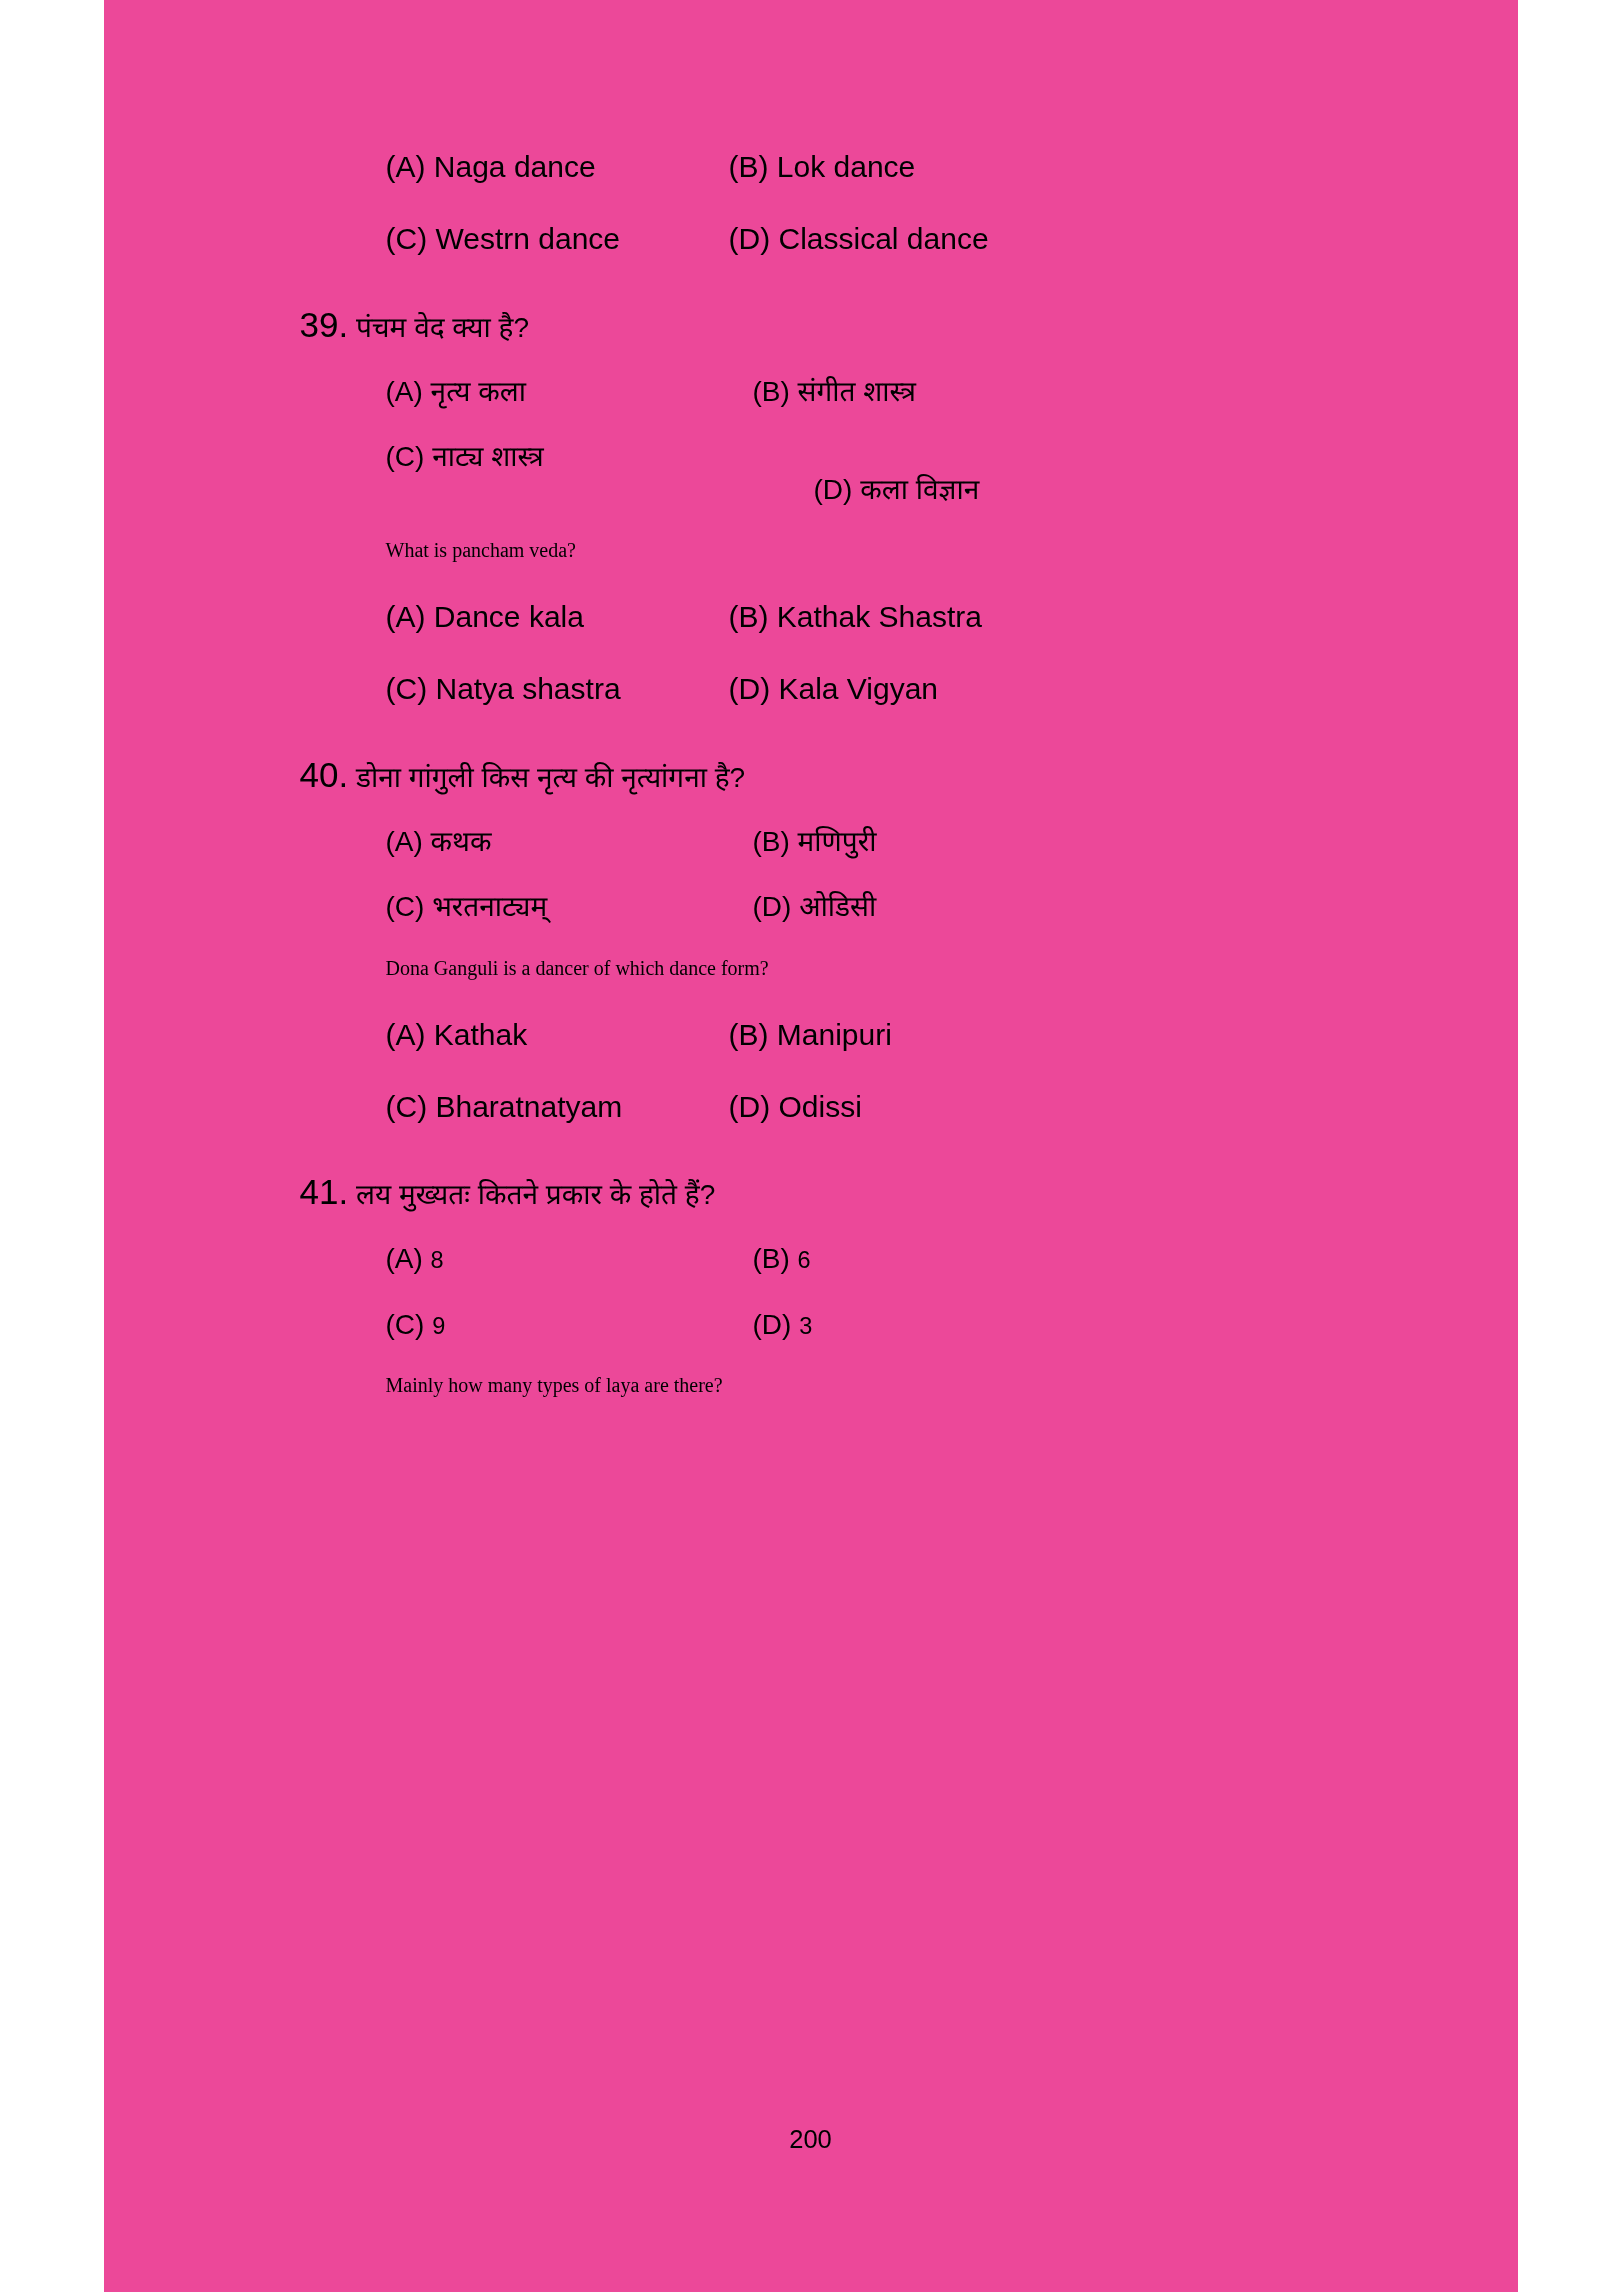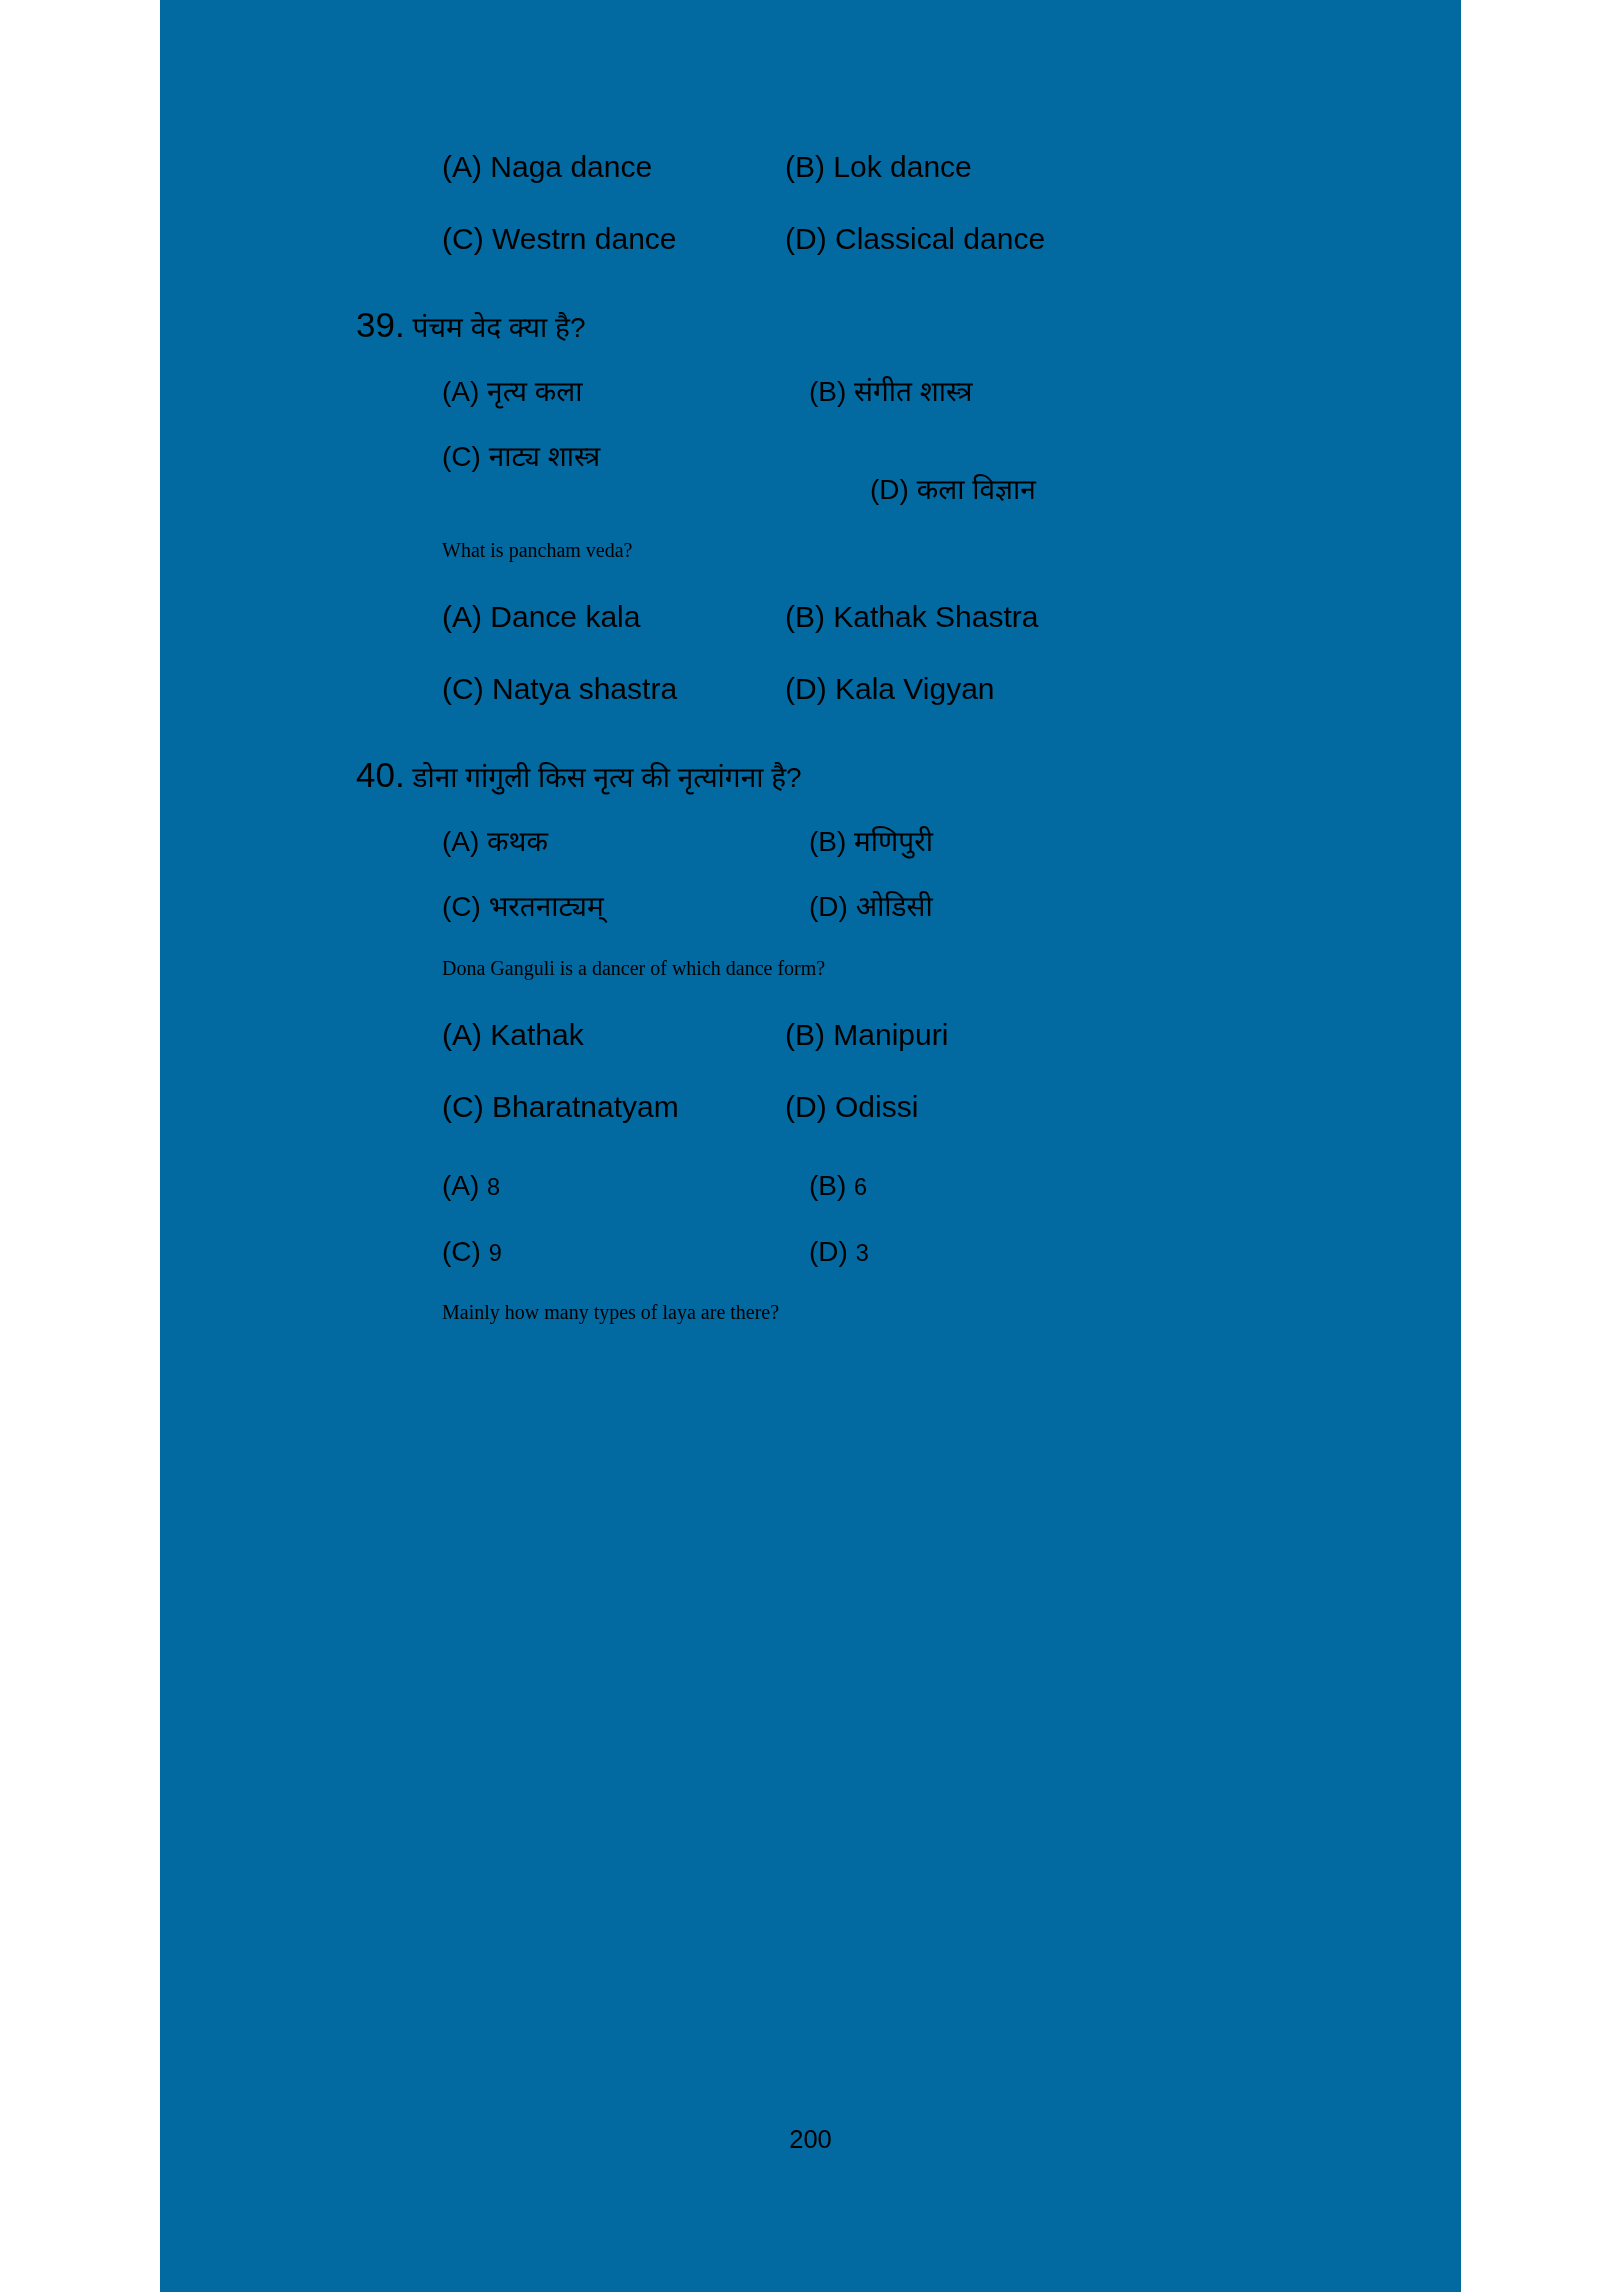--- a/index.html
+++ b/index.html
@@ -6,24 +6,24 @@
     margin: 0;
     padding: 0;
     background: #ffffff;
   }
   body {
     font-family: "Liberation Sans", sans-serif;
     color: #000000;
   }
   .page {
     position: relative;
-    width: 1301px;
+    width: 1414px;
     height: 2293px;
     margin: 0 auto;
-    background: #0369a1;
+    background: #ec4899;
     box-sizing: border-box;
     overflow: hidden;
   }
   .content {
     position: absolute;
     left: 196px;
     top: 147px;
     width: 1245px;
   }
 
@@ -161,20 +161,24 @@
       </div>
       <div class="optrow">
         <span class="opt col1">(C) Bharatnatyam</span>
         <span class="opt col2">(D) Odissi</span>
       </div>
     </div>
 
     <div class="gap-sm"></div>
 
     <div class="qblock">
+      <p class="qtext">
+        <span class="qnum">41.</span>
+        <span>लय मुख्यतः कितने प्रकार के होते हैं?</span>
+      </p>
       <div class="optrow tight">
         <span class="opt col1 hi"><span>(A)</span> <span class="num-small">8</span></span>
         <span class="opt col2 hi"><span>(B)</span> <span class="num-small">6</span></span>
       </div>
       <div class="optrow tight">
         <span class="opt col1 hi"><span>(C)</span> <span class="num-small">9</span></span>
         <span class="opt col2 hi"><span>(D)</span> <span class="num-small">3</span></span>
       </div>
       <p class="qtext-en">Mainly how many types of laya are there?</p>
     </div>

